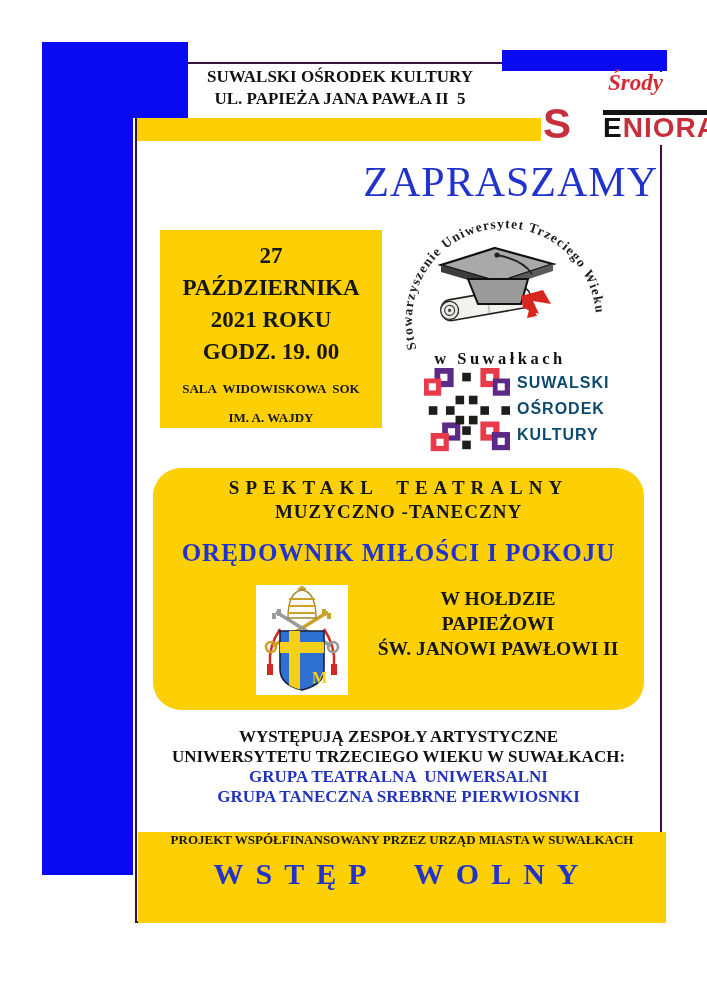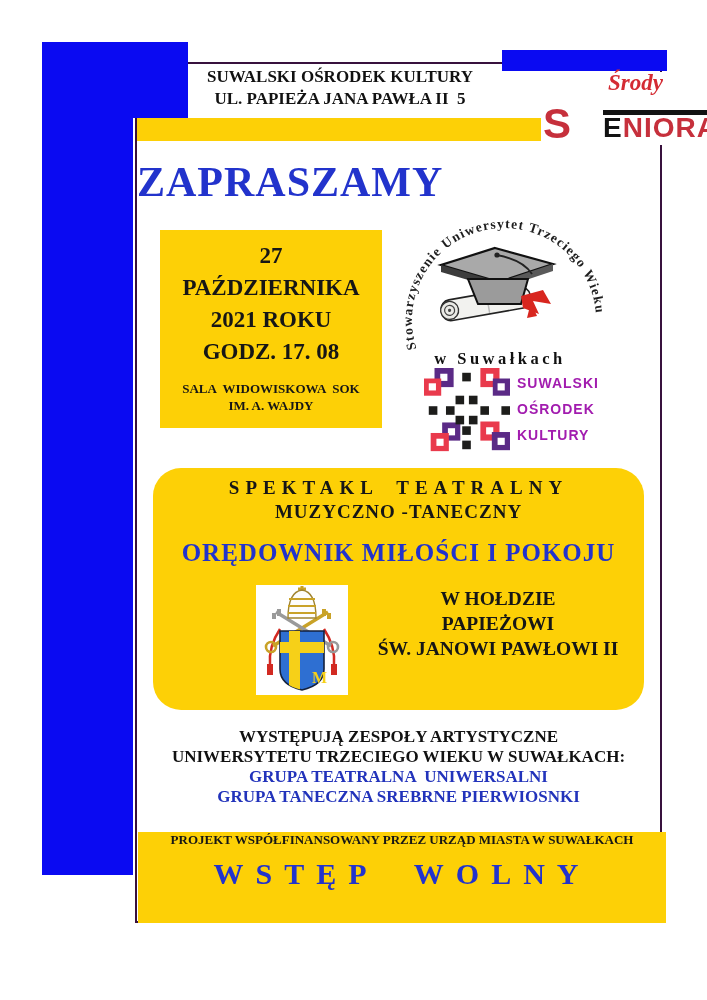--- a/index.html
+++ b/index.html
@@ -25,36 +25,36 @@
   .srody{position:absolute;right:4px;top:-2px;color:#d42b33;font-style:italic;
          font-weight:bold;font-size:23px;font-family:"Liberation Serif",serif;}
   .seniora-row{position:absolute;left:2px;bottom:4px;display:flex;align-items:flex-end;
                font-family:"Liberation Sans",sans-serif;font-weight:bold;}
   .sen-s{color:#c6303c;font-size:42px;line-height:34px;}
   .sen-rest{display:inline-block;border-top:5px solid #131313;font-size:28px;
             line-height:26px;letter-spacing:1px;margin-left:32px;}
   .sen-e{color:#131313;}
   .sen-niora{color:#c6303c;}
 
-  .zapraszamy{left:137px;top:158px;width:509px;padding-right:2px;
-              color:#2233cc;font-weight:bold;font-size:42px;letter-spacing:1px;}
+  .zapraszamy{left:149px;top:158px;width:509px;text-align:right;padding-right:2px;
+              color:#2233cc;font-weight:normal;font-size:42px;letter-spacing:1px;}
 
   
   .date-box{left:160px;top:230px;width:222px;height:198px;background:#fdd006;
             text-align:center;color:#161616;box-sizing:border-box;padding-top:10px;}
   .date-big{font-weight:bold;font-size:23px;line-height:32px;}
   .venue{font-weight:bold;font-size:13px;line-height:17px;margin-top:12px;white-space:pre;}
 
   
   .utw{left:393px;top:212px;width:222px;height:158px;}
 
   
   .sok-mark{left:424px;top:368px;width:86px;height:86px;}
   .sok-text{left:517px;top:370px;font-family:"Liberation Sans",sans-serif;
-            font-weight:800;font-size:14px;line-height:26px;letter-spacing:1px;color:#a21caf;}
+            font-weight:800;font-size:16px;line-height:26px;letter-spacing:1px;color:#0c4a6e;}
 
   
   .main-band{left:153px;top:468px;width:491px;height:242px;background:#fdd006;
              text-align:center;color:#161616;border-radius:28px;}
   .show-type1{font-weight:bold;font-size:19px;letter-spacing:6px;word-spacing:8px;margin-top:9px;}
   .show-type2{font-weight:bold;font-size:19px;letter-spacing:1px;margin-top:2px;}
   .show-title{font-weight:bold;font-size:25px;letter-spacing:1px;color:#2233cc;margin-top:16px;}
   .crest{position:absolute;left:103px;top:117px;width:92px;height:110px;}
   .tribute{position:absolute;left:200px;top:118px;width:290px;text-align:center;
            font-weight:bold;font-size:19.5px;line-height:25px;color:#161616;}
@@ -92,23 +92,23 @@
       <span class="sen-rest"><span class="sen-e">E</span><span class="sen-niora">NIORA</span></span>
     </div>
 </div>
 
 <div class="abs zapraszamy">ZAPRASZAMY</div>
 
 <div class="abs date-box">
   <div class="date-big">27</div>
   <div class="date-big">PAŹDZIERNIKA</div>
   <div class="date-big">2021 ROKU</div>
-  <div class="date-big">GODZ. 17. 08</div>
+  <div class="date-big">GODZ. 19. 00</div>
   <div class="venue">SALA  WIDOWISKOWA  SOK</div>
-  <div class="venue" style="margin-top:0;">IM. A. WAJDY</div>
+  <div class="venue" style="margin-top:12px;">IM. A. WAJDY</div>
 </div>
 
 <svg class="abs utw" viewBox="0 0 222 158">
   <defs>
       <path id="arcPath" d="M 23.5 136.5 A 92 92 0 1 1 198.5 136.5" fill="none"></path>
     </defs>
   <text font-size="13.5" font-weight="bold" letter-spacing="1.2" fill="#1e1e1e" font-family="Liberation Serif, serif">
     <textPath href="#arcPath" startOffset="0">Stowarzyszenie Uniwersytet Trzeciego Wieku</textPath>
   </text>
 

